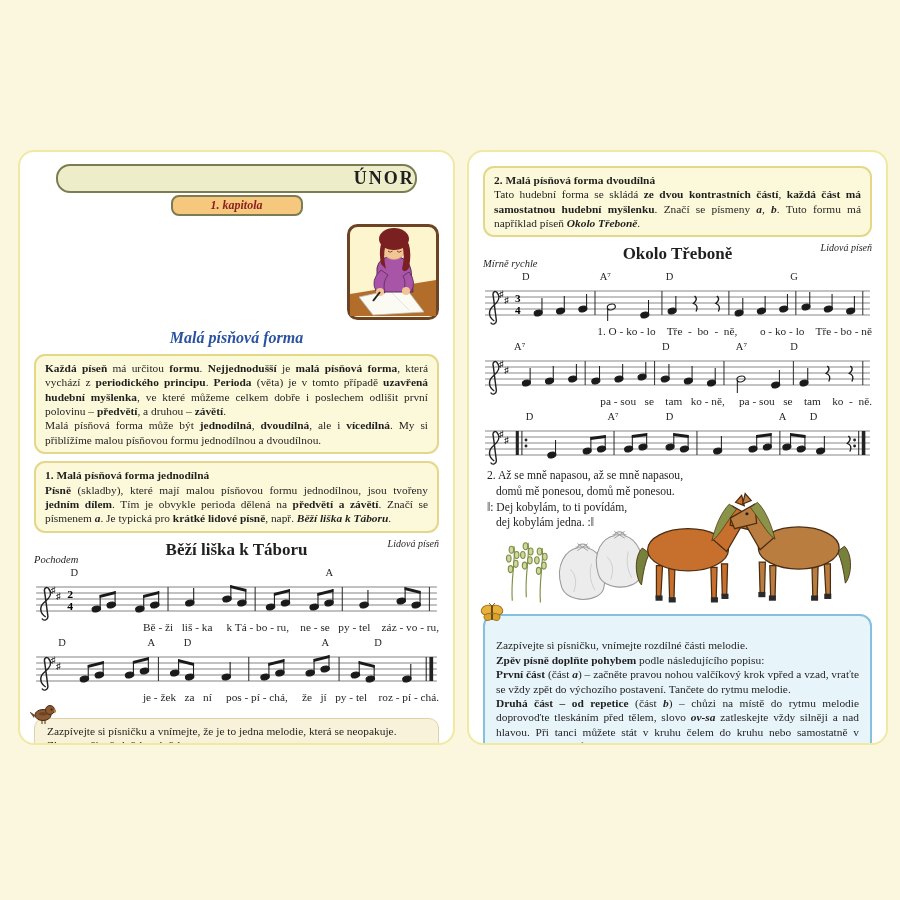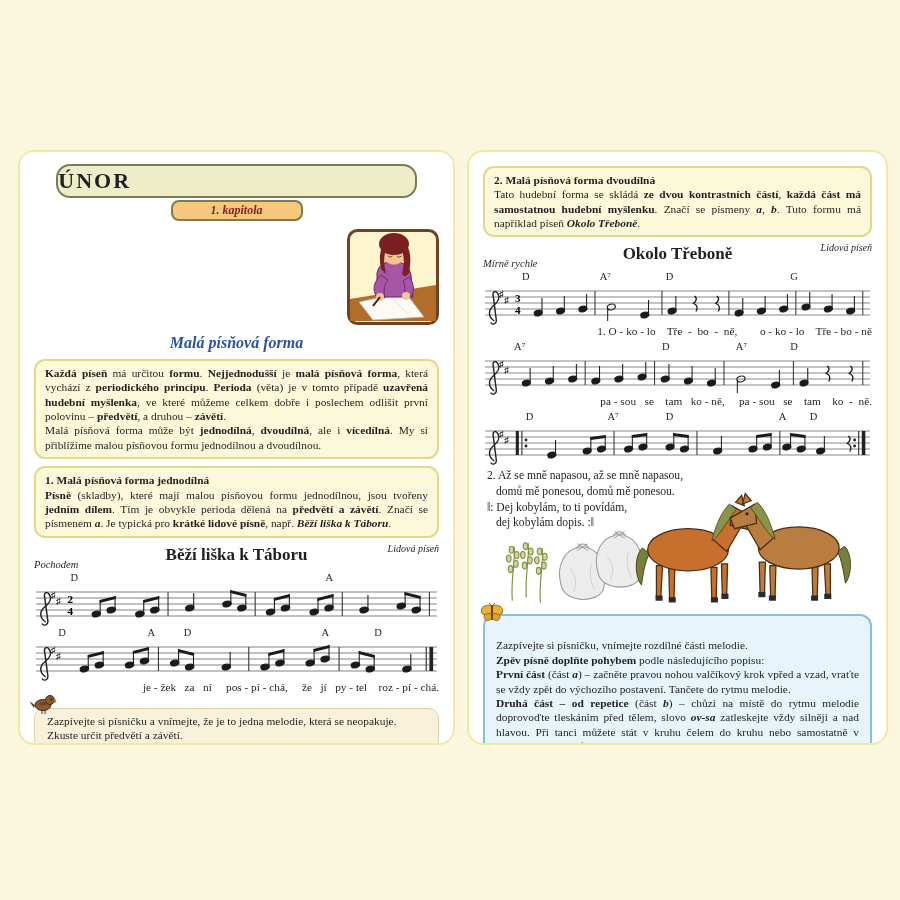--- a/index.html
+++ b/index.html
@@ -1,21 +1,21 @@
 <!DOCTYPE html>
 <html><head>
 <meta charset="utf-8">
 <style>
   html,body{margin:0;padding:0;}
   body{width:900px;height:900px;background:#fbf7df;position:relative;font-family:"Liberation Serif",serif;color:#1f1f1f;}
   .page{position:absolute;top:150px;height:595px;background:#ffffff;border:2px solid #f0e9a2;border-radius:16px;box-sizing:border-box;padding:10px 14px 8px;overflow:hidden;}
   .page.left{left:18px;width:437px;}
   .page.right{left:467px;width:421px;}
 
-  .month-bar{width:88%;margin:2px auto 0;background:#edeec9;border:2px solid #7c7c52;border-radius:14px;text-align:left;font-weight:bold;font-size:22px;letter-spacing:2px;padding:2px 0;}
+  .month-bar{width:88%;margin:2px auto 0;background:#edeec9;border:2px solid #7c7c52;border-radius:14px;text-align:right;font-weight:bold;font-size:18px;letter-spacing:2px;padding:2px 0;}
   .chapter{width:128px;margin:2px auto 0;background:#f6c87e;border:2px solid #7c7c52;border-radius:8px;text-align:center;font-weight:bold;font-style:italic;font-size:12px;color:#8b2020;padding:1px 0;}
 
   .intro-row{margin-top:8px;overflow:hidden;}
   .portrait{float:right;margin:0 0 2px 10px;width:92px;height:96px;}
   .intro{font-size:11.6px;line-height:1.32;text-align:justify;margin:0;}
 
   .blue-heading{text-align:center;color:#2a52a0;font-size:16px;font-style:italic;font-weight:bold;margin:7px 0 2px;}
 
   .ybox{background:#fcf9da;border:2px solid #e5d78a;border-radius:11px;padding:5px 9px;margin-top:7px;}
   .ybox p{margin:0;font-size:11.4px;line-height:1.26;white-space:pre-wrap;text-align:justify;}
@@ -146,20 +146,21 @@
           <line x1="289.25" y1="8" x2="289.25" y2="32" stroke="#333" stroke-width="1"></line>
           <ellipse cx="309.73125" cy="26" rx="4" ry="2.8" transform="rotate(-18 309.73125 26)" fill="#1a1a1a" stroke="#1a1a1a" stroke-width="1.1"></ellipse>
           <line x1="313.33125" y1="25" x2="313.33125" y2="11" stroke="#1a1a1a" stroke-width="1"></line>
           <ellipse cx="344.60625" cy="22" rx="4" ry="2.8" transform="rotate(-18 344.60625 22)" fill="#1a1a1a" stroke="#1a1a1a" stroke-width="1.1"></ellipse>
           <ellipse cx="358.60625" cy="26" rx="4" ry="2.8" transform="rotate(-18 358.60625 26)" fill="#1a1a1a" stroke="#1a1a1a" stroke-width="1.1"></ellipse>
           <line x1="348.20625" y1="21" x2="348.20625" y2="8" stroke="#1a1a1a" stroke-width="1"></line>
           <line x1="362.20625" y1="25" x2="362.20625" y2="12" stroke="#1a1a1a" stroke-width="1"></line>
           <polygon points="347.70625,8 362.70625,12 362.70625,15 347.70625,11" fill="#1a1a1a"></polygon>
           <line x1="371" y1="8" x2="371" y2="32" stroke="#333" stroke-width="1"></line>
         </svg>
+      <div class="lyrics">Bě - ži   liš - ka     k Tá - bo - ru,    ne - se   py - tel    záz - vo - ru,</div>
     </div>
     <div class="staff-block">
       <div class="chords">
           <span style="left: 6%;">D</span>
           <span style="left: 28%;">A</span>
           <span style="left: 37%;">D</span>
           <span style="left: 71%;">A</span>
           <span style="left: 84%;">D</span>
         </div>
       <svg class="staff" id="staff-l2" viewBox="0 0 380 42" preserveAspectRatio="none">
@@ -405,21 +406,21 @@
           <line x1="367" y1="8" x2="367" y2="32" stroke="#222" stroke-width="1"></line>
           <rect x="370" y="8" width="3.5" height="24" fill="#222"></rect>
         </svg>
     </div>
 
     <div class="verse-illus">
       <div class="verse">
         <div>2. Až se mně napasou, až se mně napasou,</div>
         <div>domů mě ponesou, domů mě ponesou.</div>
         <div>‖: Dej kobylám, to ti povídám,</div>
-        <div>dej kobylám dopis. :‖</div>
+        <div>dej kobylám jedna. :‖</div>
       </div>
       <svg class="horses-svg" viewBox="0 0 400 132" preserveAspectRatio="xMidYMax meet">
         <defs>
           <g id="horse" stroke="#4a2c12" stroke-width="1.4">
             <path d="M10 60 C0 70 2 94 9 102 C11 88 13 76 18 66 Z" fill="#76823c" stroke-width="1"></path>
             <path d="M26 80 L33 80 L31 116 L26 116 Z" fill="currentColor"></path>
             <path d="M40 82 L47 82 L46 118 L41 118 Z" fill="currentColor"></path>
             <path d="M88 82 L95 82 L94 118 L89 118 Z" fill="currentColor"></path>
             <path d="M100 78 L107 78 L106 114 L101 114 Z" fill="currentColor"></path>
             <ellipse cx="62" cy="62" rx="46" ry="24" fill="currentColor"></ellipse>

